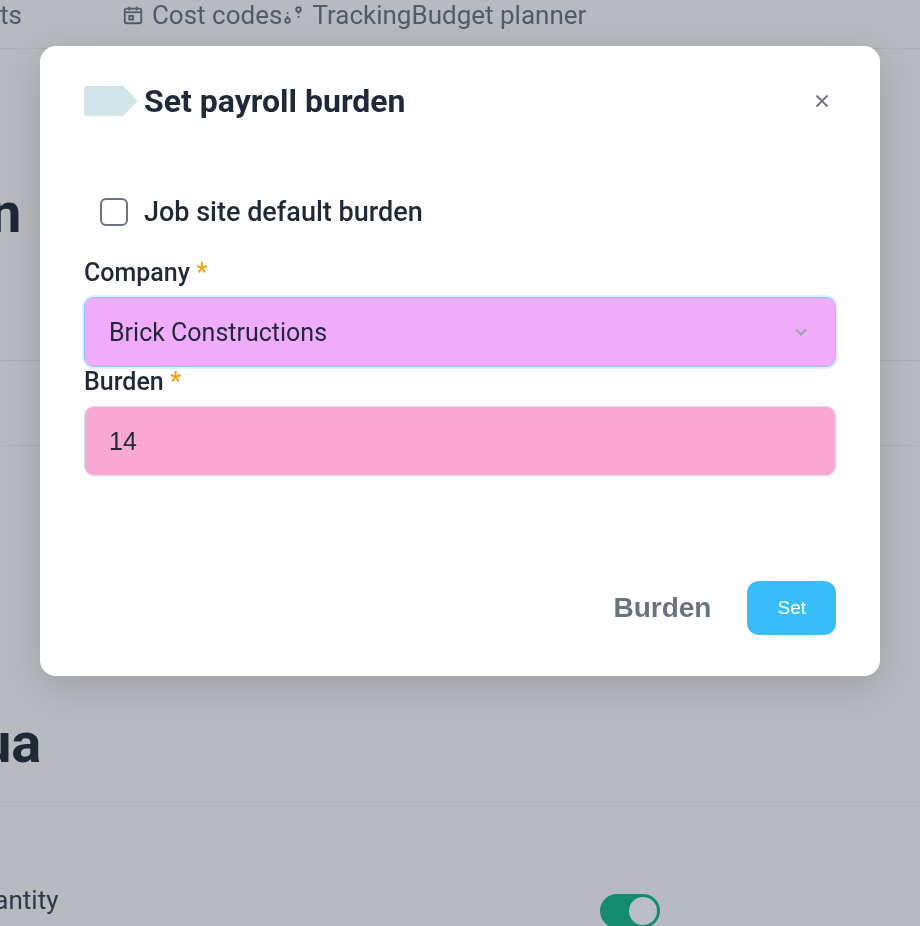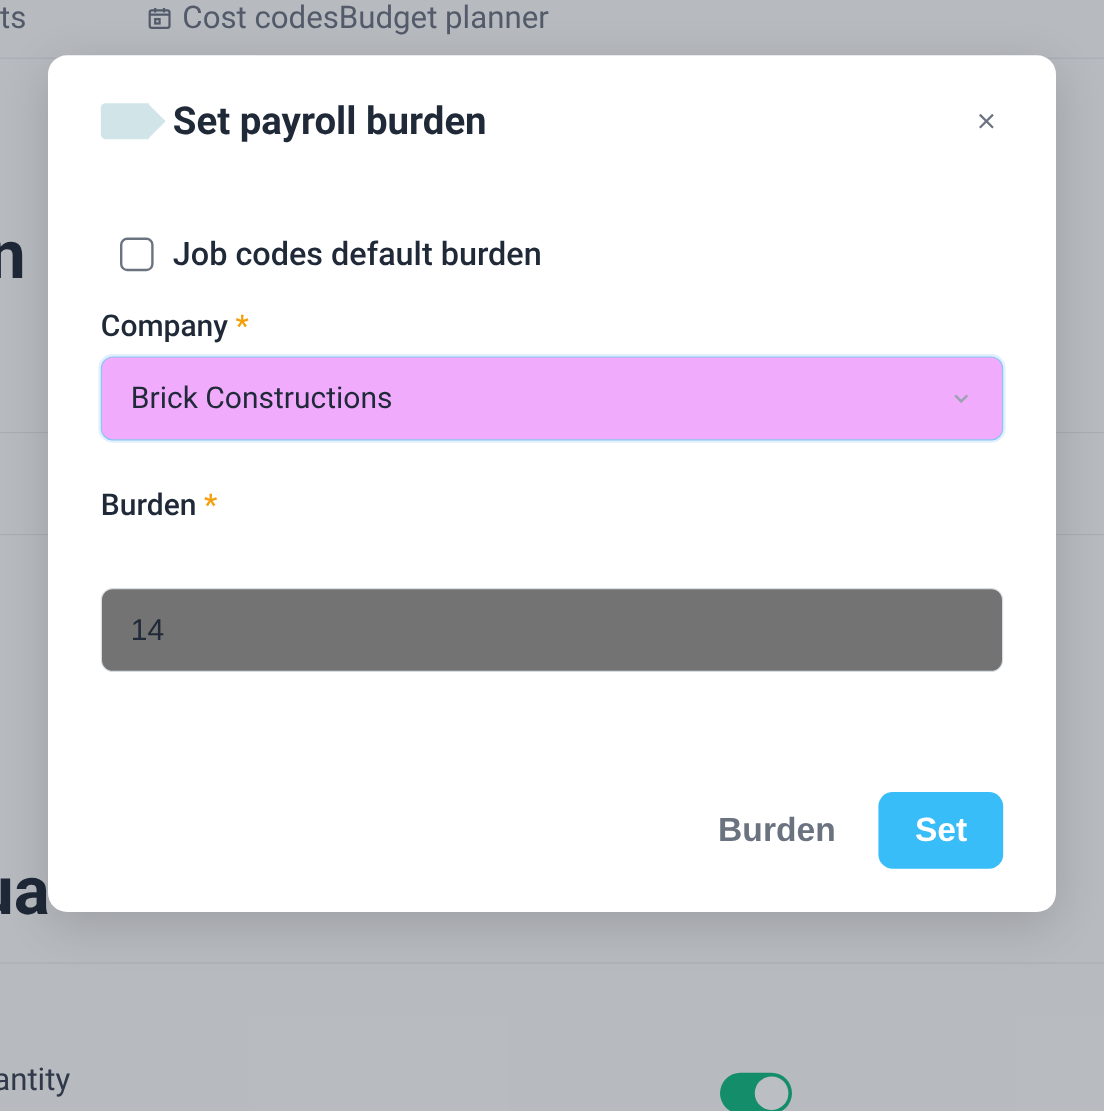--- a/index.html
+++ b/index.html
@@ -184,21 +184,20 @@
       font-weight: 500;
     }
     .helper-text {
       font-size: 24px;
       color: #9ca3af;
       line-height: 1.45;
       margin-bottom: 48px;
     }
     
     .form-field {
-      margin-bottom: 40px;
     }
     .field-label {
       font-size: 25px;
       font-weight: 500;
       color: #1f2937;
       margin-bottom: 10px;
     }
     .field-label .req {
       color: #f59e0b;
     }
@@ -226,43 +225,42 @@
       color: #9ca3af;
     }
     .text-input {
       width: 100%;
       height: 70px;
       border: 1px solid #d7dde3;
       border-radius: 10px;
       padding: 0 24px;
       font-size: 25px;
       color: #1f2937;
-      background: #737373;
-      margin-top: 44px;
+      background: #f9a8d4;
     }
     
     .modal-footer {
       display: flex;
       justify-content: flex-end;
       align-items: center;
       gap: 28px;
       margin-top: 100px;
     }
     .btn-cancel {
       font-size: 28px;
       font-weight: 600;
       color: #6b7280;
       background: none;
       border: none;
       cursor: pointer;
       padding: 16px 8px;
     }
     .btn-set {
-      font-size: 28px;
-      font-weight: 700;
+      font-size: 19px;
+      font-weight: 400;
       color: #fff;
       background: #38bdf8;
       border: none;
       border-radius: 12px;
       padding: 16px 30px;
       cursor: pointer;
     }
   </style>
 </head>
 <body>
@@ -272,20 +270,28 @@
     <span class="nav-item first">ts</span>
     <span class="nav-item" style="margin-left:100px;">
       <svg class="nav-icon-cal" viewBox="0 0 24 24" fill="none" stroke="#6b7280" stroke-width="2">
         <rect x="3" y="5" width="18" height="16" rx="2"></rect>
         <path d="M3 9h18"></path>
         <path d="M8 3v4M16 3v4"></path>
         <rect x="8" y="13" width="4" height="4"></rect>
       </svg>
       <span>Cost codes</span>
     </span>
+    <span class="nav-item">
+      <svg class="nav-icon-track" viewBox="0 0 24 24" fill="none" stroke="#6b7280" stroke-width="2">
+        <circle cx="6" cy="18" r="2.5"></circle>
+        <circle cx="18" cy="6" r="2.5"></circle>
+        <path d="M6 15V9M18 9v6" stroke-dasharray="2 2"></path>
+      </svg>
+      <span>Tracking</span>
+    </span>
     <span class="nav-item">Budget planner</span>
   </div>
   <div class="bg-letter bg-n">n</div>
   <div class="bg-line" style="top:360px;"></div>
   <div class="bg-line" style="top:445px;"></div>
   <div class="bg-letter bg-ua">ua</div>
   <div class="bg-line" style="top:802px;"></div>
   <div class="bg-quantity">uantity</div>
   <div class="toggle-green"></div>
 </div>
@@ -300,21 +306,21 @@
     </div>
     <div class="close-btn">
       <svg viewBox="0 0 24 24" fill="none">
         <path d="M6 6l12 12M18 6L6 18"></path>
       </svg>
     </div>
   </div>
 
   <div class="checkbox-row">
     <div class="checkbox"></div>
-    <div class="checkbox-label">Job codes default burden</div>
+    <div class="checkbox-label">Job site default burden</div>
   </div>
 
 
   <div class="form-field">
     <div class="field-label">
       <span>Company</span>
       <span class="req">*</span>
     </div>
     <div class="select-wrap">
       <div class="select-input">

